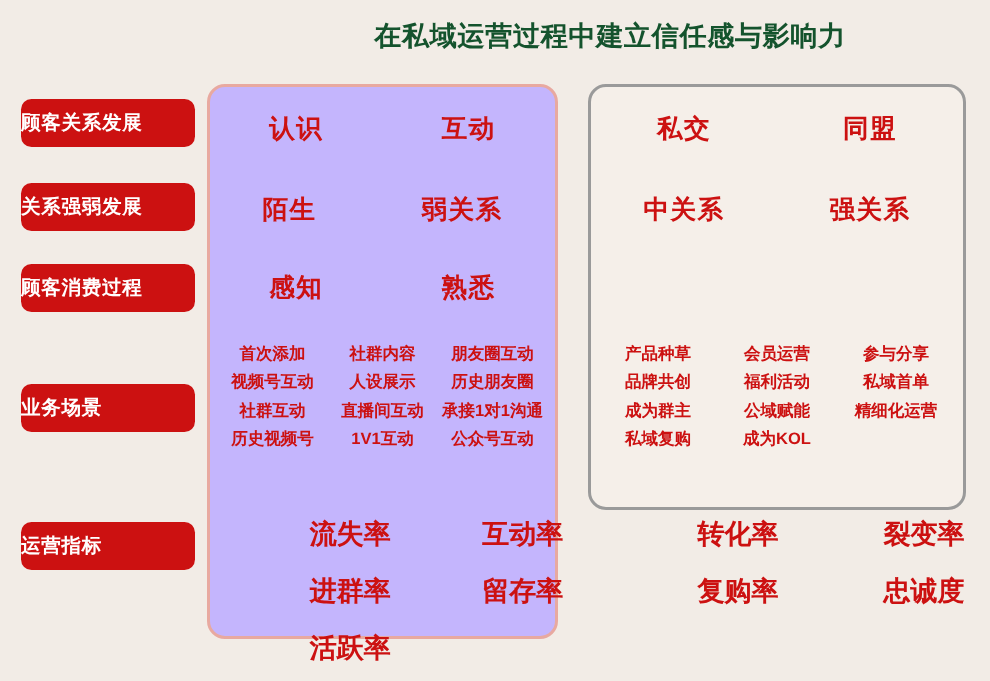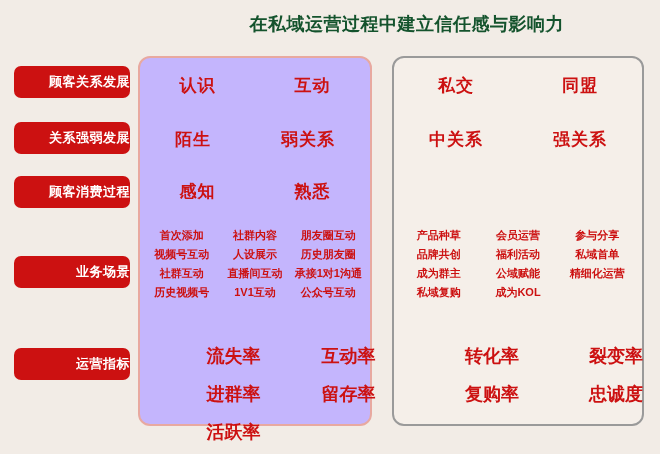--- a/index.html
+++ b/index.html
@@ -30,21 +30,21 @@
   .labels {
     position: absolute;
     left: 14px;
     top: 58px;
     width: 116px;
   }
   .label-btn {
     background: #cc1111;
     color: #ffffff;
     border-radius: 7px;
-    text-align: right;
+    text-align: left;
     font-size: 13px;
     font-weight: bold;
     letter-spacing: 0.5px;
     position: absolute;
     left: 0;
     width: 116px;
     height: 32px;
     line-height: 32px;
     box-sizing: border-box;
   }
@@ -64,21 +64,21 @@
   .panel-left {
     left: 138px;
     width: 234px;
     height: 370px;
     border: 2px solid #e8a9a0;
     background: #c4b5fd;
   }
   .panel-right {
     left: 392px;
     width: 252px;
-    height: 370px;
+    height: 284px;
     border: 2px solid #9a9a9a;
     background: #f5efe9;
   }
 
   .row {
     position: absolute;
     left: 0;
     width: 100%;
     display: flex;
     justify-content: space-around;

